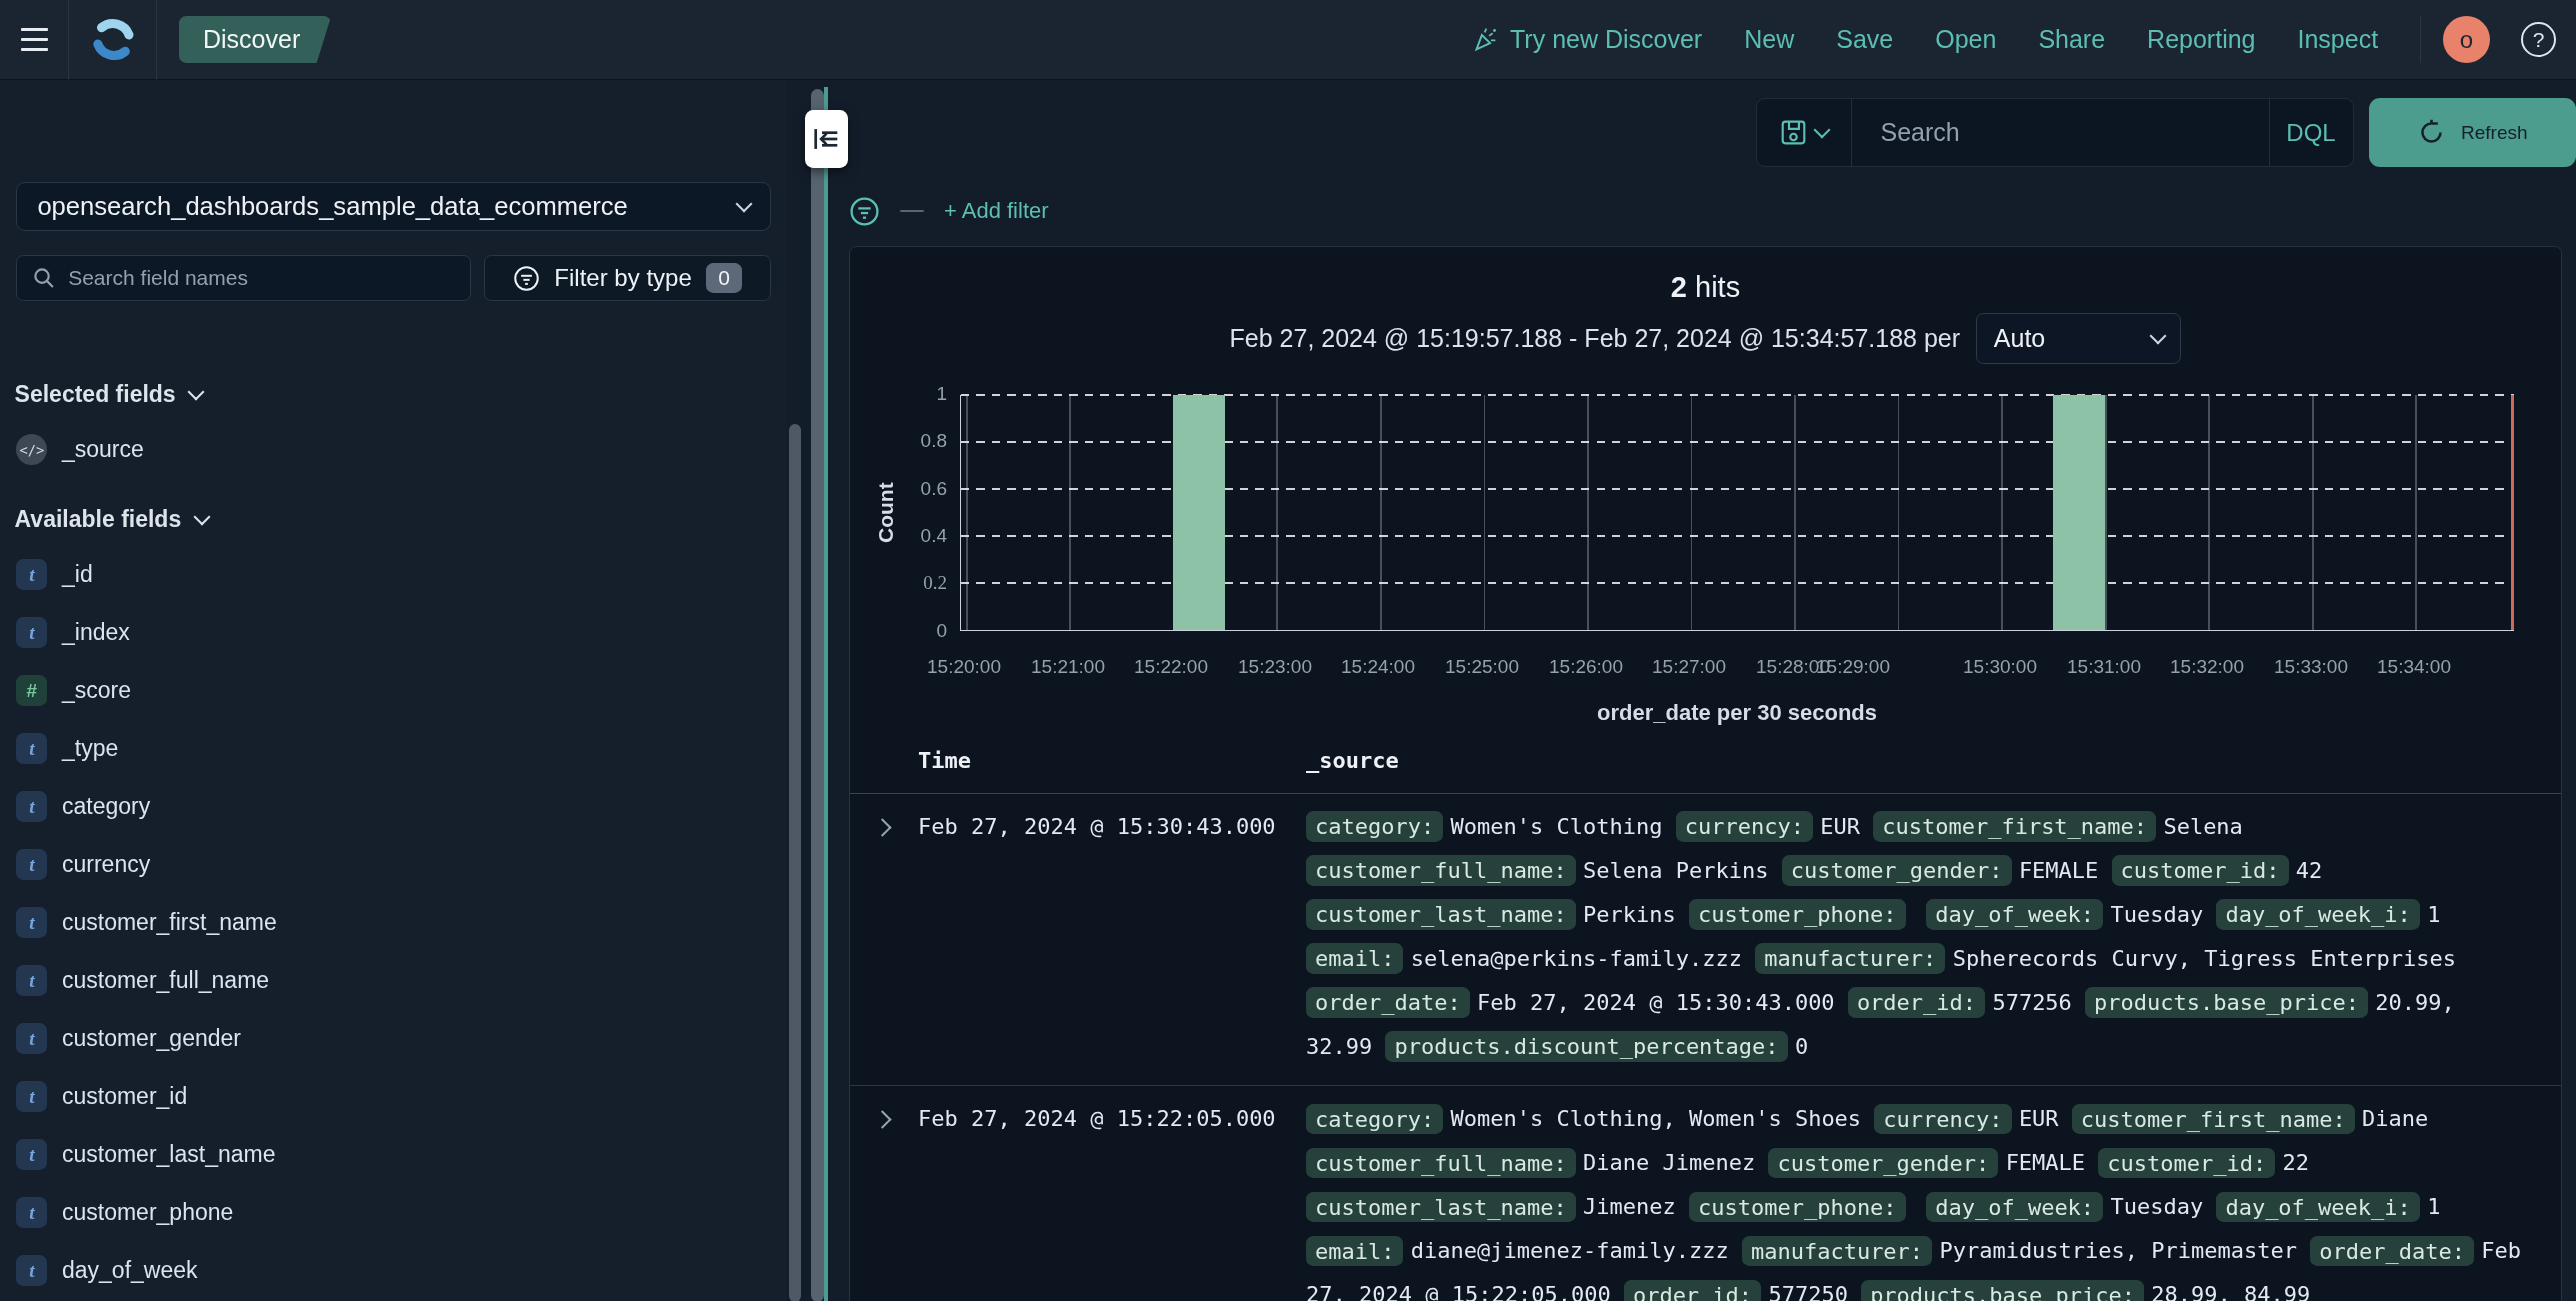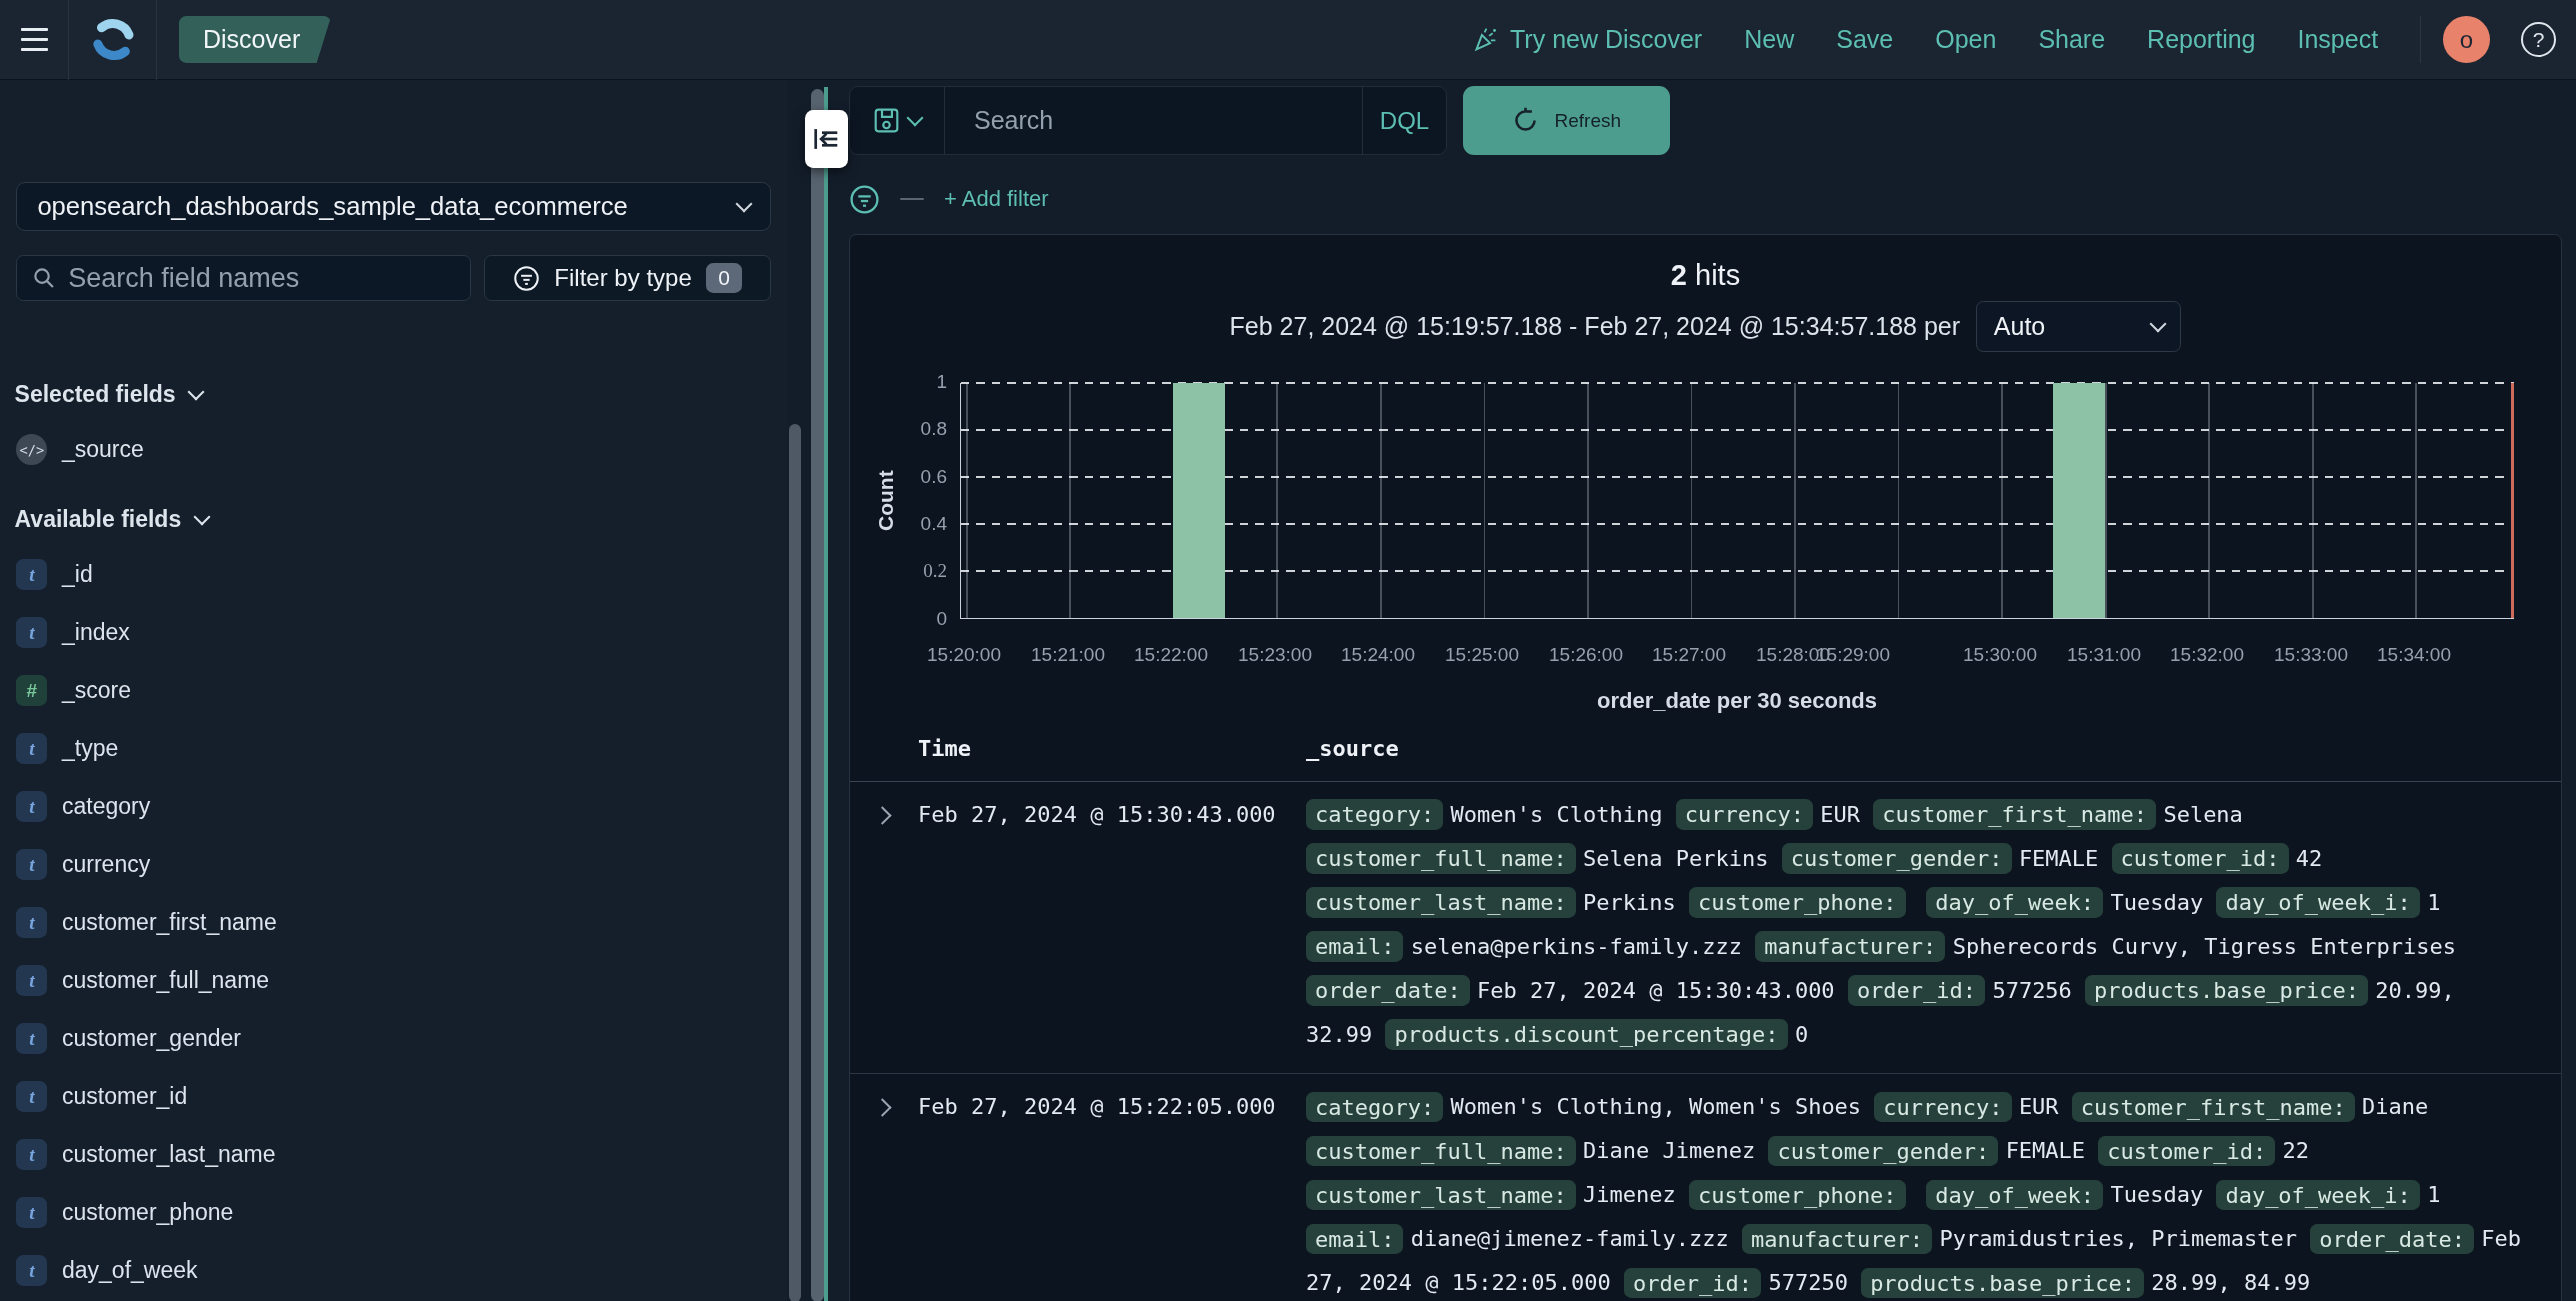--- a/index.html
+++ b/index.html
@@ -37,21 +37,21 @@
     margin:102px 16.4px 0 16.4px; height:49px; background:#0d1826;
     border:0.9px solid #2b3745; border-radius:9px;
     display:flex; align-items:center; padding:0 20px;
     font-size:25.6px; color:#eef2f7; cursor:pointer;
   }
   .fieldsearch-row { margin:24px 16.4px 0 16.4px; display:flex; gap:12.8px; }
   .field-search {
     flex:0 0 455px; height:46px; background:#0d1826; border:0.9px solid #2b3745;
     border-radius:7.3px; display:flex; align-items:center; padding:0 14.6px; gap:12.8px;
   }
-  .field-search input { background:transparent; border:none; outline:none; color:#e2e8f0; font-size:27px; width:100%; font-family:"Liberation Sans",sans-serif; }
+  .field-search input { background:transparent; border:none; outline:none; color:#e2e8f0; font-size:21px; width:100%; font-family:"Liberation Sans",sans-serif; }
   .field-search input::placeholder { color:#94a0ae; }
   .filter-type {
     flex:1; height:46px; background:#0e1926; border:0.9px solid #2b3745; border-radius:7.3px;
     display:flex; align-items:center; justify-content:center; gap:14.6px;
     font-size:24px; color:#eef2f7; cursor:pointer;
   }
   .count-badge { background:#5d6978; color:#f2f5f9; border-radius:7.3px; font-size:21px; padding:2.7px 12px; }
   .side-section { margin:0 14.6px; }
   .side-heading { margin-top:80px; display:flex; align-items:center; gap:14.6px; font-size:23px; font-weight:600; color:#dde4ec; cursor:pointer; }
   .side-heading.second { margin-top:27px; }
@@ -64,21 +64,21 @@
   .field-label { font-size:23px; color:#dde4ee; }
 
   
   .side-scroll-thumb { position:absolute; left:789px; top:424px; width:12px; bottom:0; background:#4e5965; border-radius:6.4px; }
   .resizer { position:absolute; left:811px; top:89px; width:12.8px; bottom:0; background:#57636f; border-radius:7.3px; }
   .teal-divider { position:absolute; left:824px; top:87px; width:3.7px; bottom:0; background:#4c9d8d; }
   .collapse-btn { position:absolute; left:805px; top:110px; width:43px; height:58px; background:#ffffff; border-radius:8.2px; box-shadow:0 3.7px 11px rgba(0,0,0,.5); display:flex; align-items:center; justify-content:center; cursor:pointer; z-index:5; }
 
   
   .main { position:absolute; left:829px; top:80px; right:0; bottom:0; padding-left:20px; }
-  .query-row { margin-top:6px; display:flex; }
+  .query-row { margin-top:18px; display:flex;justify-content:flex-end; }
   .query-panel { width:598px; height:69px; background:#0c1623; border:0.9px solid #202c3a; border-radius:9px; display:flex; align-items:center; overflow:hidden; }
   .qp-save { width:95px; height:100%; display:flex; align-items:center; justify-content:center; gap:9px; border-right:0.9px solid #222e3c; cursor:pointer; }
   .qp-input { flex:1; padding-left:29px; font-size:25px; color:#94a0ae; }
   .qp-dql { width:84px; height:100%; display:flex; align-items:center; justify-content:center; color:#5cbfb2; font-size:24px; border-left:0.9px solid #222e3c; cursor:pointer; }
   .date-panel { width:852px; height:69px; margin-left:13.7px; background:#0c1623; border:0.9px solid #202c3a; border-radius:9px; display:flex; align-items:center; overflow:hidden; }
   .dp-cal { width:99px; height:100%; display:flex; align-items:center; justify-content:center; gap:9px; border-right:0.9px solid #222e3c; cursor:pointer; }
   .dp-range { padding-left:24px; font-size:25.6px; color:#eef2f7; cursor:pointer; }
   .dp-showdates { margin-left:auto; padding-right:24px; color:#5cbfb2; font-size:25.6px; cursor:pointer; }
   .refresh-btn { width:207px; height:69px; margin-left:15.5px; background:#4c9d8d; border:none; border-radius:11px; color:#15202b; font-size:19px; font-family:"Liberation Sans",sans-serif; display:flex; align-items:center; justify-content:center; gap:14.6px; cursor:pointer; }
 

